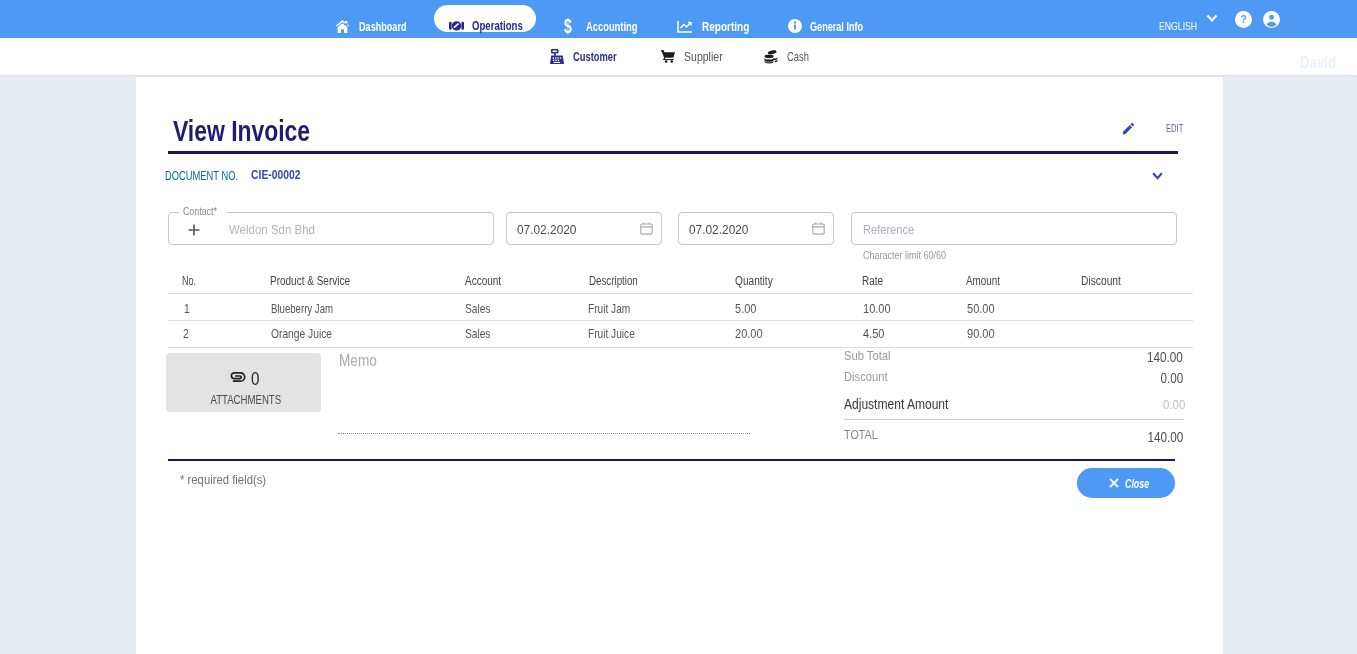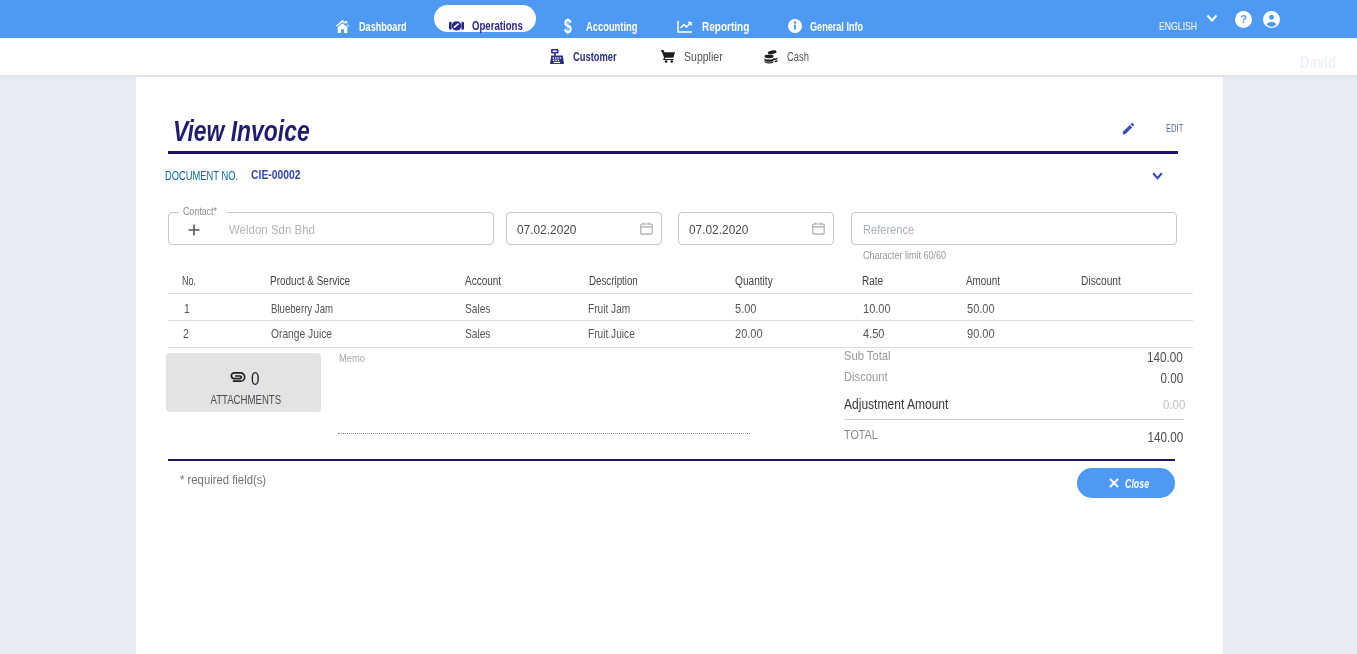--- a/index.html
+++ b/index.html
@@ -109,21 +109,21 @@
 <div class="navitem" style="left:764px;top:38px;height:37px;color:#555;font-weight:normal;">
   <svg width="14" height="14" viewBox="0 0 15 15" fill="#1d1d1d">
       <ellipse cx="8.8" cy="2.4" rx="4.7" ry="1.9" transform="rotate(-10 8.8 2.4)"></ellipse>
       <ellipse cx="5.4" cy="6.8" rx="4.9" ry="2"></ellipse>
       <path d="M0.5 8.2 a4.9 2 0 0 0 9.8 0 l0.9 0.8 q2 0.2 3 -1 l0.3 1.5 q-1.5 1.7 -4.1 1.2 a4.9 2 0 0 1 -9.9 0 z"></path>
       <path d="M0.5 11.2 a4.9 2 0 0 0 9.8 0 v1.2 a4.9 2 0 0 1 -9.8 0 z M11.5 11.5 q1.8 0 2.9 -1 l0.1 1.6 q-1.2 1 -3 1 z"></path>
     </svg>
   <span class="cx" style="margin-left:9px;font-size:13px;transform:scaleX(.72);">Cash</span>
 </div>
 
-<div class="abs navy" style="left:173px;top:115px;font-size:29px;font-weight:bold;font-style:italic;"><span class="cx" style="transform:scaleX(.79);">View Invoice</span></div>
+<div class="abs navy" style="left:173px;top:115px;font-size:29px;font-weight:bold;"><span class="cx" style="transform:scaleX(.79);">View Invoice</span></div>
 <svg class="abs" style="left:1121px;top:121px;" width="15" height="15" viewBox="0 0 24 24" fill="#3a4ab8">
     <path d="M3 17.2 V21 h3.8 L17.8 9.9 l-3.7 -3.7 z M20.7 7 a1 1 0 0 0 0 -1.4 l-2.3 -2.3 a1 1 0 0 0 -1.4 0 l-1.8 1.8 l3.7 3.7 z"></path>
   </svg>
 <div class="abs" style="left:1166px;top:123px;font-size:10px;color:#5a6899;"><span class="cx" style="transform:scaleX(.76);">EDIT</span></div>
 <div class="abs" style="left:168px;top:151px;width:1010px;height:2.5px;background:#1a1464;"></div>
 
 <div class="abs" style="left:165px;top:167.5px;font-size:13px;color:#0369a1;"><span class="cx" style="transform:scaleX(.72);">DOCUMENT NO.</span></div>
 <div class="abs" style="left:251px;top:168px;font-size:12.5px;font-weight:bold;color:#3646b4;"><span class="cx" style="transform:scaleX(.83);">CIE-00002</span></div>
 <svg class="abs" style="left:1152px;top:172px;" width="11" height="8" viewBox="0 0 11 8" fill="none" stroke="#3646b4" stroke-width="2.1">
     <path d="M1.2 1.2 L5.5 6.2 L9.8 1.2"></path>
@@ -186,21 +186,21 @@
 </div>
 <div class="abs" style="left:168px;top:347px;width:1025px;height:1px;background:#ddd;"></div>
 
 <div class="abs" style="left:166px;top:353px;width:155px;height:59px;background:#e3e3e3;border-radius:4px;"></div>
 <svg class="abs" style="left:229px;top:371px;" width="18" height="12" viewBox="0 0 18 12" fill="none" stroke="#222" stroke-width="1.7">
     <path d="M3.8 10.2 H11.5 a4.2 4.2 0 0 0 0 -8.4 H5.3 a2.9 2.9 0 0 0 0 5.8 H11 a1.3 1.3 0 0 0 0 -2.6 H6"></path>
   </svg>
 <div class="abs" style="left:251px;top:368px;font-size:19px;color:#222;"><span class="cx" style="transform:scaleX(.80);">0</span></div>
 <div class="abs" style="left:168px;top:392px;width:155px;text-align:center;font-size:13px;color:#4a4a55;"><span class="cxc" style="transform:scaleX(.74);">ATTACHMENTS</span></div>
 
-<div class="abs" style="left:339px;top:352px;font-size:11px;color:#aaa;"><span class="cx" style="transform:scaleX(.85);">Memo</span></div>
+<div class="abs" style="left:339px;top:352px;font-size:16px;color:#aaa;"><span class="cx" style="transform:scaleX(.85);">Memo</span></div>
 <div class="abs" style="left:338px;top:433px;width:412px;height:0;border-bottom:1px dotted #888;"></div>
 
 <div class="abs" style="left:844px;top:348px;font-size:13.5px;color:#999;"><span class="cx" style="transform:scaleX(.83);">Sub Total</span></div>
 <div class="abs" style="left:1043px;top:348px;width:140px;text-align:right;font-size:15px;color:#4f4f4f;"><span class="cxr" style="transform:scaleX(.78);">140.00</span></div>
 <div class="abs" style="left:844px;top:369px;font-size:13.5px;color:#999;"><span class="cx" style="transform:scaleX(.83);">Discount</span></div>
 <div class="abs" style="left:1043px;top:369px;width:140px;text-align:right;font-size:15px;color:#4f4f4f;"><span class="cxr" style="transform:scaleX(.78);">0.00</span></div>
 <div class="abs" style="left:844px;top:396px;font-size:14px;color:#383838;"><span class="cx" style="transform:scaleX(.86);">Adjustment Amount</span></div>
 <div class="abs" style="left:1045px;top:397px;width:140px;text-align:right;font-size:13.5px;color:#c0c0c0;"><span class="cxr" style="transform:scaleX(.85);">0.00</span></div>
 <div class="abs" style="left:844px;top:419px;width:340px;height:1px;background:#ccc;"></div>
 <div class="abs" style="left:844px;top:427px;font-size:13.5px;color:#8a8a8a;"><span class="cx" style="transform:scaleX(.80);">TOTAL</span></div>

